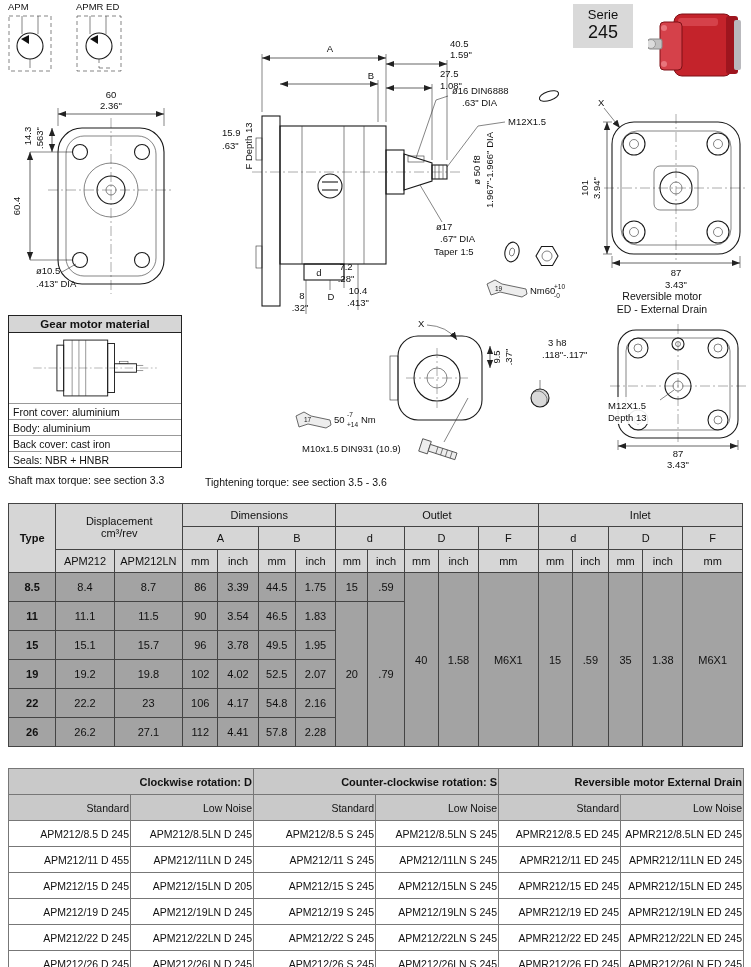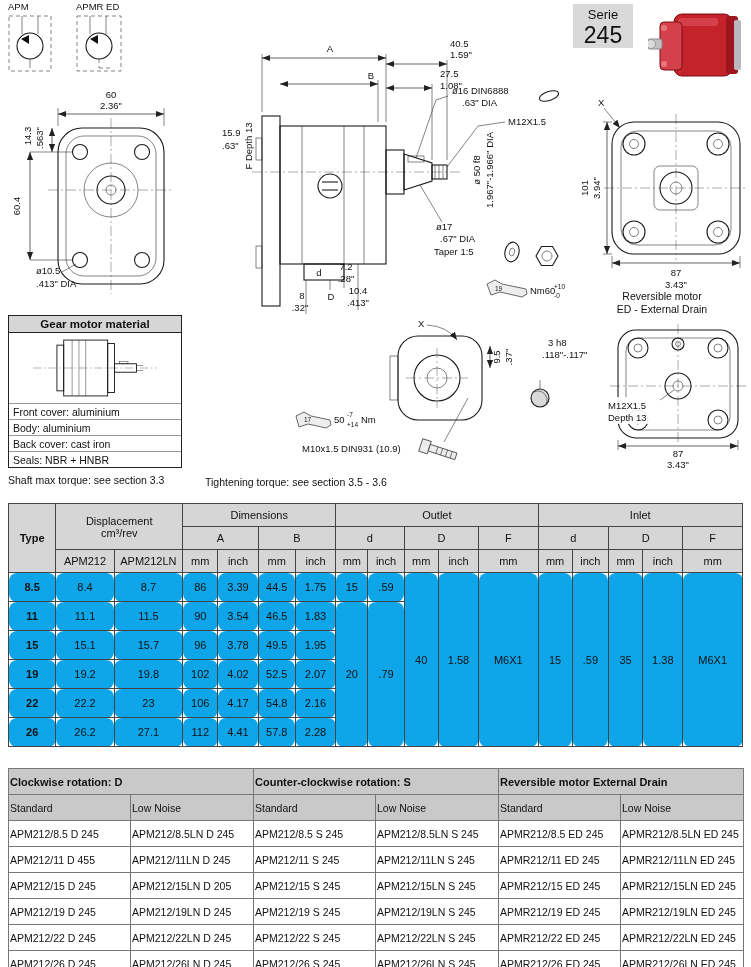--- a/index.html
+++ b/index.html
@@ -15,43 +15,43 @@
   .ln { fill:none; stroke:#1a1a1a; stroke-width:1.1; }
   .tn { fill:none; stroke:#333; stroke-width:0.6; }
   .cl { fill:none; stroke:#666; stroke-width:0.55; stroke-dasharray:10 3 2 3; }
   .dm { fill:none; stroke:#222; stroke-width:0.7; }
   .dsh { stroke-dasharray:4 3; }
   .wr,.bolt { fill:#ededed; stroke:#444; stroke-width:0.8; }
 
   
   .serie-badge { position:absolute; left:573px; top:4px; width:60px; height:44px; background:#d9d9d9; text-align:center; }
   .serie-label { font-size:13px; padding-top:3px; }
-  .serie-value { font-size:23px; }
+  .serie-value { font-size:18px; }
   .pump-img { position:absolute; left:648px; top:6px; width:100px; height:80px; }
 
   
   .material-box { position:absolute; left:8px; top:315px; width:172px; border:1.5px solid #222; background:#fff; }
   .material-title { background:#d6d6d6; border-bottom:1px solid #222; font-size:11.5px; font-weight:bold; text-align:center; padding:2px 0; }
   .material-drawing { height:70px; display:flex; align-items:center; justify-content:center; }
   .mat-line { border-top:1px solid #999; font-size:10.5px; padding:1.5px 4px; }
 
   .note { position:absolute; font-size:10.5px; }
   .note1 { left:8px;  top:474px; }
   .note2 { left:205px; top:476px; }
 
   
   .dim-table { position:absolute; left:8px; top:503px; width:735px; border-collapse:collapse; font-size:11px; table-layout:fixed; }
   .dim-table th, .dim-table td { border:1px solid #444; text-align:center; vertical-align:middle; padding:1px; }
   .dim-table thead th { background:#d6d6d6; font-weight:normal; height:20px; }
-  .dim-table td { height:26px; background:#0ea5e9;border-radius:8px; }
+  .dim-table td { height:26px; background:#a3a3a3; }
   .dim-table .b { font-weight:bold; }
 
   
   .order-table { position:absolute; left:8px; top:768px; width:735px; border-collapse:collapse; font-size:10.5px; table-layout:fixed; }
-  .order-table th, .order-table td { border:1px solid #777; text-align:left; vertical-align:middle; padding:2px 1px; height:21px; }
+  .order-table th, .order-table td { border:1px solid #777; text-align:right; vertical-align:middle; padding:2px 1px; height:21px; }
   .order-table thead th { background:#c9c9c9; font-weight:normal; }
   .order-table .grp { font-weight:bold; font-size:11px; }
   .order-table td { background:#fff; }
 </style>
 </head>
 <body>
 
 <div class="page">
 
   <svg class="drawings" width="751" height="500" viewBox="0 0 751 500">

